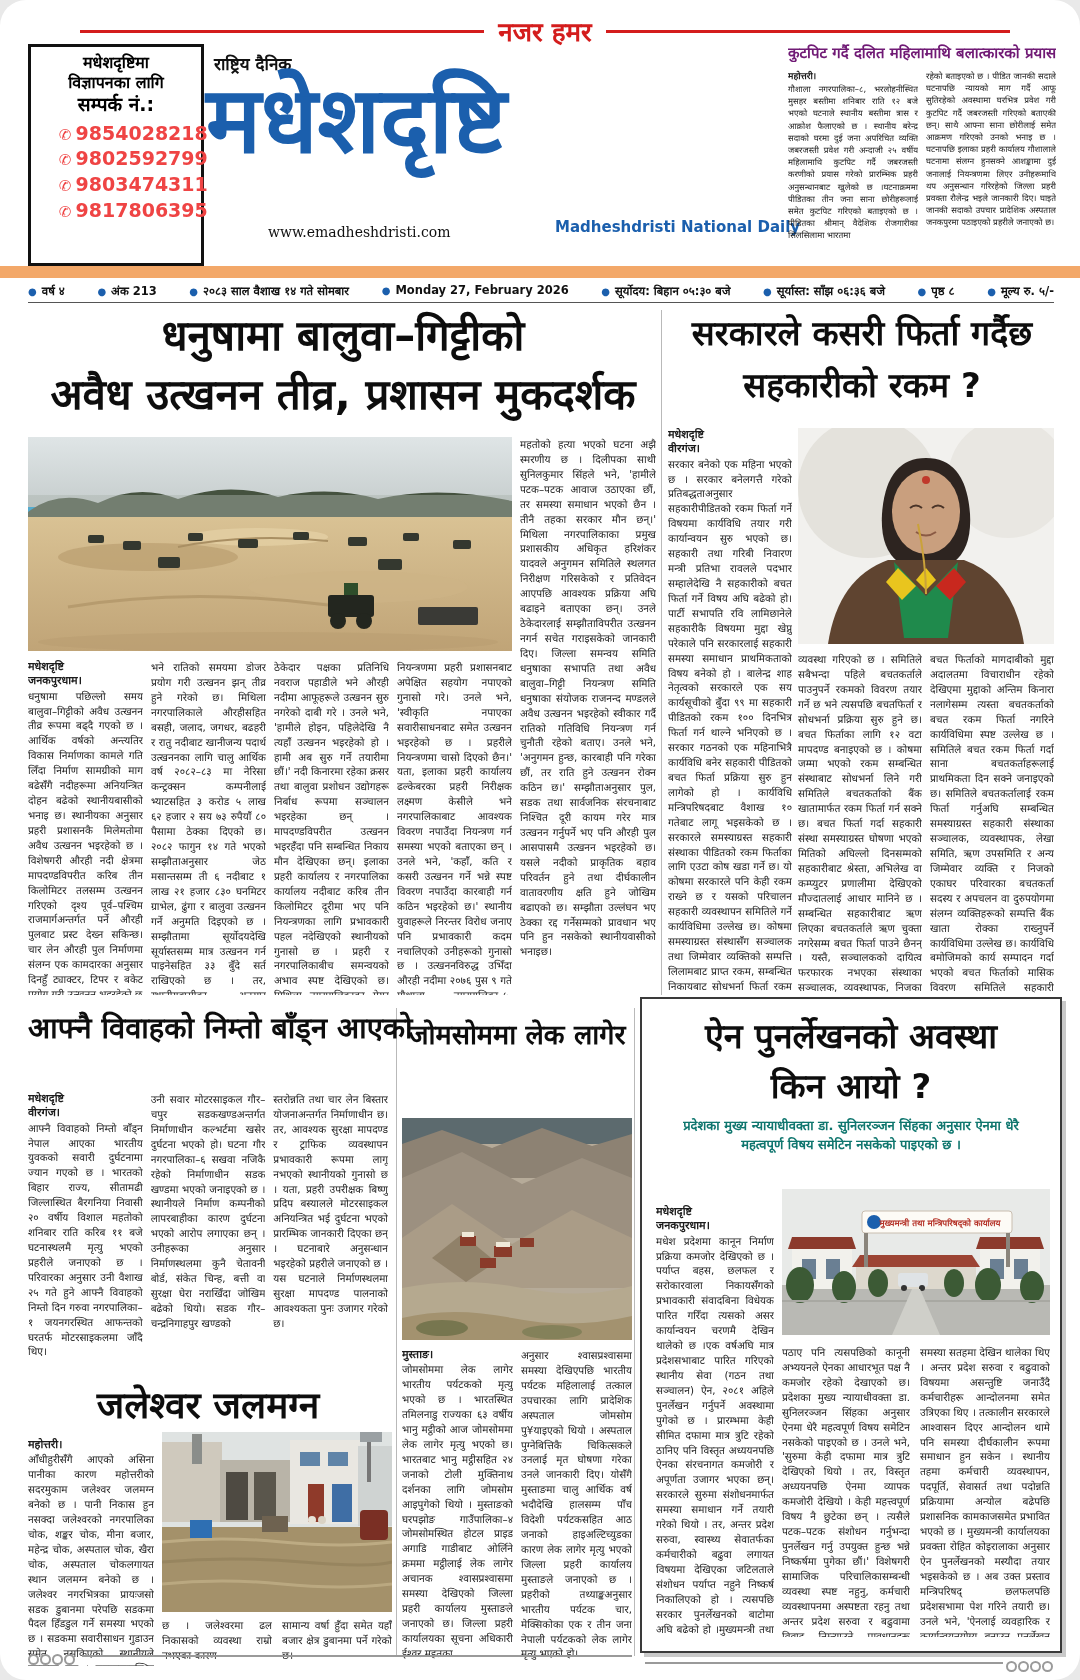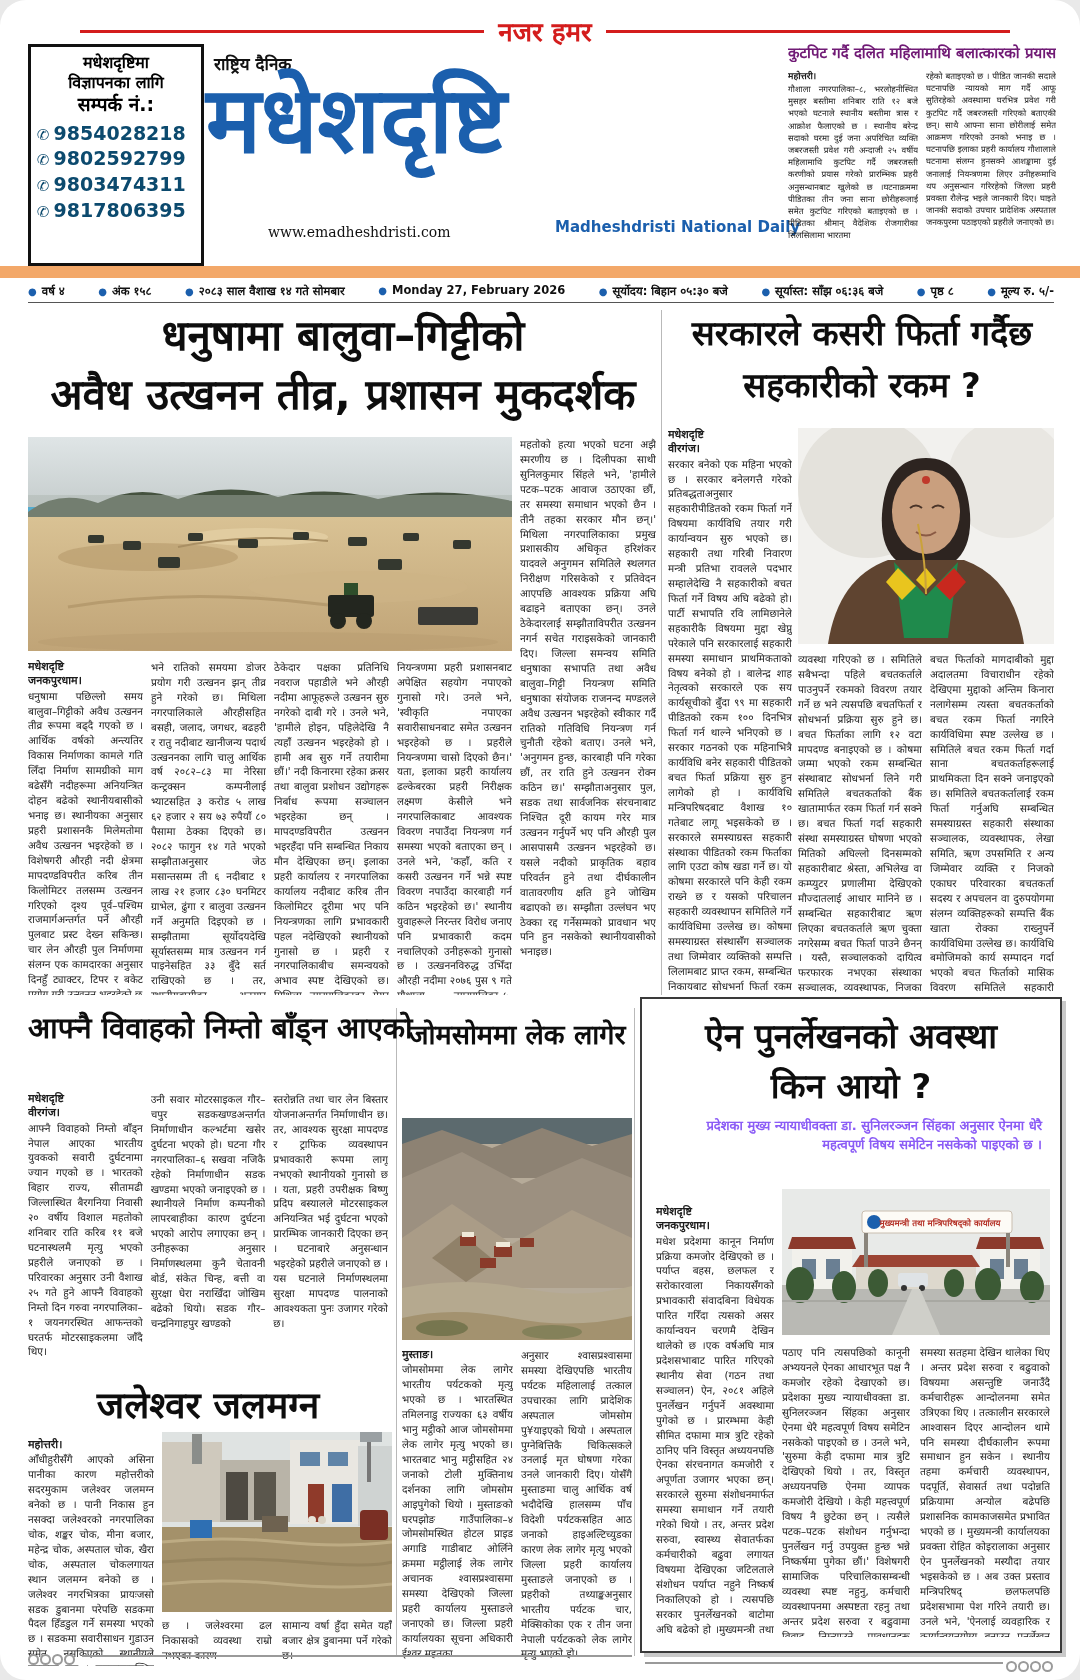--- a/index.html
+++ b/index.html
@@ -6,21 +6,21 @@
   .page{position:relative;width:1080px;height:1680px;margin:0 auto;background:#ffffff;
         font-family:"DejaVu Sans","Liberation Sans",sans-serif;color:#1c1c1c;overflow:hidden;border-radius:26px;}
   .abs{position:absolute;}
   
   .tagline-row{position:absolute;left:80px;right:70px;top:16px;height:30px;display:flex;align-items:center;gap:14px;}
   .tagline-bar{flex:1;height:3px;background:#d41d1d;}
   .tagline-text{color:#d41d1d;font-weight:bold;font-size:26px;white-space:nowrap;}
   .ad-box{position:absolute;left:28px;top:44px;width:176px;height:222px;border:3px solid #111;
           box-sizing:border-box;text-align:center;padding-top:6px;}
   .ad-line{font-weight:bold;font-size:16px;line-height:1.25;color:#000;}
-  .ad-phone{font-weight:bold;font-size:19px;line-height:1.35;color:#0c4a6e;text-align:left;padding-left:6px;white-space:nowrap;}
+  .ad-phone{font-weight:bold;font-size:19px;line-height:1.35;color:#ef4444;text-align:left;padding-left:28px;white-space:nowrap;}
   .phone-icon{font-size:15px;margin-right:4px;}
   .daily-label{position:absolute;left:214px;top:52px;font-weight:bold;font-size:17px;color:#111;}
   .logo{position:absolute;left:206px;top:52px;width:575px;font-weight:bold;font-size:92px;line-height:1.5;
         color:#1b5fad;white-space:nowrap;}
   .eng-sub{position:absolute;left:555px;top:218px;width:225px;text-align:right;font-weight:bold;
            font-size:15px;color:#1b5fad;white-space:nowrap;}
   .website{position:absolute;left:268px;top:224px;font-family:"DejaVu Serif","Liberation Serif",serif;
            font-size:14px;color:#111;}
   .brief{position:absolute;left:788px;top:42px;width:268px;}
   .brief-hl{font-weight:bold;font-size:15px;color:#701a75;white-space:nowrap;overflow:hidden;}
@@ -37,21 +37,21 @@
   .hl{font-weight:bold;color:#0d0d0d;text-align:center;line-height:1.38;white-space:nowrap;}
   .col{font-size:10.3px;line-height:1.45;text-align:justify;overflow:hidden;color:#1c1c1c;}
   .byline{font-weight:bold;font-size:11px;line-height:1.3;}
   .photo{overflow:hidden;background:#0ea5e9;}
   .photo svg{display:block;width:100%;height:100%;}
   .vdiv{position:absolute;width:1px;background:#b9b9b9;}
   .cols-flex{display:flex;gap:8px;}
   
   .act-box{position:absolute;left:640px;top:997px;width:422px;height:656px;border:2px solid #3a3a3a;
            box-sizing:border-box;background:#fff;box-shadow:4px 4px 0 #c9c9c9;}
-  .act-sub{font-weight:bold;font-size:13px;line-height:1.45;text-align:right;color:#8b5cf6;}
+  .act-sub{font-weight:bold;font-size:13px;line-height:1.45;text-align:center;color:#0f766e;}
   
   .foot-circ{display:inline-block;width:11px;height:11px;border:2px solid #9a9a9a;border-radius:50%;
              box-sizing:border-box;margin-right:1px;background:#fff;}
   .foot-line{position:absolute;height:2px;background:#9a9a9a;}
 </style>
 </head>
 <body>
 
 <div class="page">
 
@@ -83,21 +83,21 @@
         <div class="brief-dateline">महोत्तरी।</div>
         <span>गौशाला नगरपालिका–८, भरलोहनीस्थित मुसहर बस्तीमा शनिबार राति १२ बजे भएको घटनाले स्थानीय बस्तीमा त्रास र आक्रोश फैलाएको छ । स्थानीय बरेन्द्र सदाको घरमा दुई जना अपरिचित व्यक्ति जबरजस्ती प्रवेश गरी अन्दाजी २५ वर्षीय महिलामाथि कुटपिट गर्दै जबरजस्ती करणीको प्रयास गरेको प्रारम्भिक प्रहरी अनुसन्धानबाट खुलेको छ ।घटनाक्रममा पीडितका तीन जना साना छोरीहरूलाई समेत कुटपिट गरिएको बताइएको छ । पीडितका श्रीमान् वैदेशिक रोजगारीका सिलसिलामा भारतमा</span>
       </div>
       <div class="brief-col">रहेको बताइएको छ । पीडित जानकी सदाले घटनापछि न्यायको माग गर्दै आफू सुतिरहेको अवस्थामा घरभित्र प्रवेश गरी कुटपिट गर्दै जबरजस्ती गरिएको बताएकी छन्। साथै आफ्ना साना छोरीलाई समेत आक्रमण गरिएको उनको भनाइ छ । घटनापछि इलाका प्रहरी कार्यालय गौशालाले घटनामा संलग्न हुनसक्ने आशङ्कामा दुई जनालाई नियन्त्रणमा लिएर उनीहरूमाथि थप अनुसन्धान गरिरहेको जिल्ला प्रहरी प्रवक्ता रौलेन्द्र भइले जानकारी दिए। घाइते जानकी सदाको उपचार प्रादेशिक अस्पताल जनकपुरमा पठाइएको प्रहरीले जनाएको छ।</div>
     </div>
   </div>
 
   <div class="orange-bar"></div>
   <div class="date-row">
     <span class="date-item"><span class="date-dot">●</span><span>वर्ष ४</span></span>
-    <span class="date-item"><span class="date-dot">●</span><span>अंक १५८</span></span>
+    <span class="date-item"><span class="date-dot">●</span><span>अंक 213</span></span>
     <span class="date-item"><span class="date-dot">●</span><span>२०८३ साल वैशाख १४ गते सोमबार</span></span>
     <span class="date-item"><span class="date-dot">●</span><span>Monday 27, February 2026</span></span>
     <span class="date-item"><span class="date-dot">●</span><span>सूर्योदय: बिहान ०५:३० बजे</span></span>
     <span class="date-item"><span class="date-dot">●</span><span>सूर्यास्त: साँझ ०६:३६ बजे</span></span>
     <span class="date-item"><span class="date-dot">●</span><span>पृष्ठ ८</span></span>
     <span class="date-item"><span class="date-dot">●</span><span>मूल्य रु. ५/-</span></span>
   </div>
 
   <div class="abs hl" style="left:28px;top:307px;width:630px;font-size:42px;">धनुषामा बालुवा–गिट्टीको</div>
   <div class="abs hl" style="left:28px;top:366px;width:630px;font-size:42px;">अवैध उत्खनन तीव्र, प्रशासन मुकदर्शक</div>

